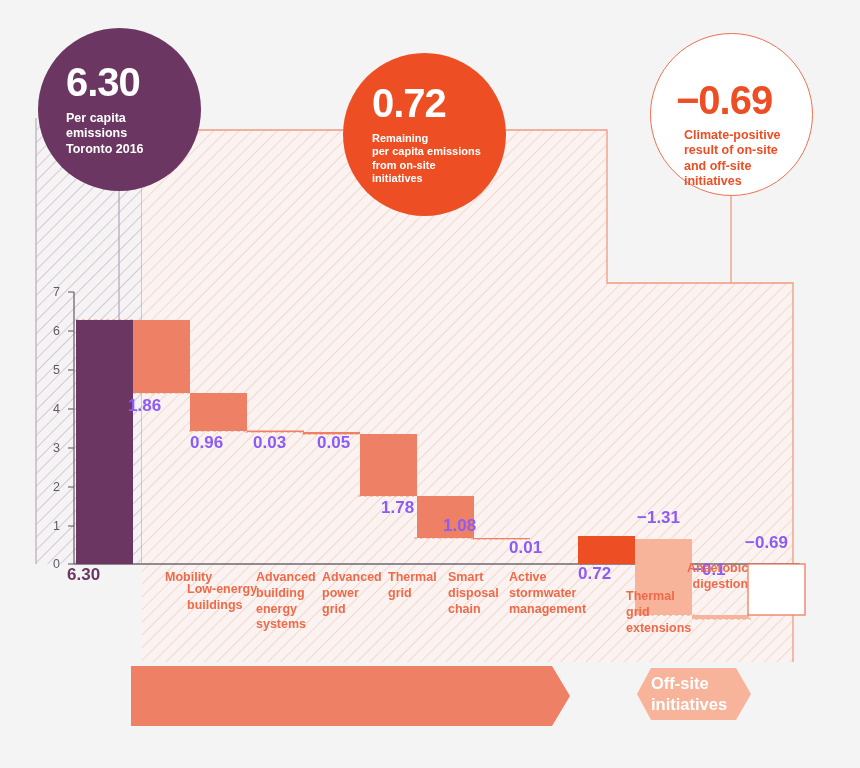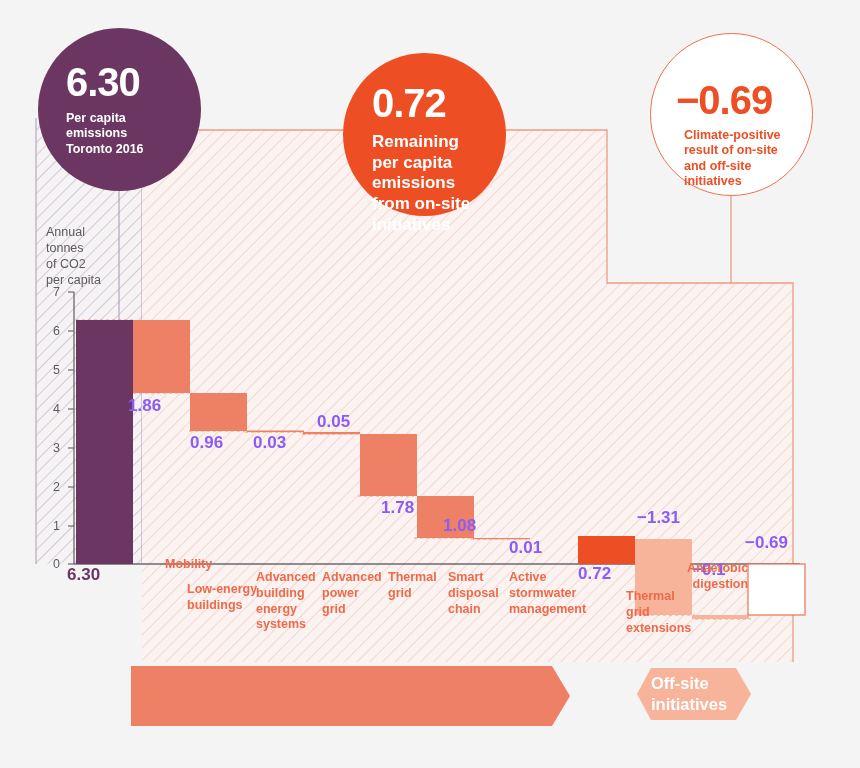--- a/index.html
+++ b/index.html
@@ -24,21 +24,21 @@
   #bubble-toronto{
     left:38px;top:28px;width:163px;height:163px;background:#6B3762;
   }
   #bubble-toronto .big{color:#ffffff;font-size:40px;margin:34px 0 0 28px;}
   #bubble-toronto .sub{color:#ffffff;font-size:12.5px;margin:9px 0 0 28px;}
 
   #bubble-remaining{
     left:343px;top:53px;width:163px;height:163px;background:#EE4E24;
   }
   #bubble-remaining .big{color:#ffffff;font-size:40px;margin:30px 0 0 29px;}
-  #bubble-remaining .sub{color:#ffffff;font-size:17px;margin:9px 0 0 29px;}
+  #bubble-remaining .sub{color:#ffffff;font-size:11px;margin:9px 0 0 29px;}
 
   #bubble-result{
     left:650px;top:33px;width:163px;height:163px;background:#ffffff;
     border:1.4px solid #EE7150;
   }
   #bubble-result .big{color:#EE4E24;font-size:40px;margin:46px 0 0 25px;}
   #bubble-result .sub{color:#EE4E24;font-size:12.5px;margin:8px 0 0 33px;}
 
   
   .axis-caption{
@@ -192,48 +192,44 @@
   </div>
 
   <div class="bubble" id="bubble-result">
     <div class="big">−0.69</div>
     <div class="sub" style="white-space:pre-line">Climate-positive
 result of on-site
 and off-site
 initiatives</div>
   </div>
 
-  <div class="axis-caption" style="white-space:pre-line">Annual
-tonnes
-of CO2
-per capita</div>
 
   <div class="tick-label" style="left:46px;top:285px;">7</div>
   <div class="tick-label" style="left:46px;top:324px;">6</div>
   <div class="tick-label" style="left:46px;top:363px;">5</div>
   <div class="tick-label" style="left:46px;top:402px;">4</div>
   <div class="tick-label" style="left:46px;top:441px;">3</div>
   <div class="tick-label" style="left:46px;top:480px;">2</div>
   <div class="tick-label" style="left:46px;top:519px;">1</div>
   <div class="tick-label" style="left:46px;top:557px;">0</div>
 
   <div class="val purple" style="left:67px;top:565px;">6.30</div>
   <div class="val" style="left:128px;top:396px;">1.86</div>
   <div class="val" style="left:190px;top:433px;">0.96</div>
   <div class="val" style="left:253px;top:433px;">0.03</div>
-  <div class="val" style="left:317px;top:412px;">0.05</div>
+  <div class="val" style="left:317px;top:433px;">0.05</div>
   <div class="val" style="left:381px;top:498px;">1.78</div>
   <div class="val" style="left:443px;top:516px;">1.08</div>
   <div class="val" style="left:509px;top:538px;">0.01</div>
   <div class="val" style="left:578px;top:564px;">0.72</div>
   <div class="val" style="left:637px;top:508px;">−1.31</div>
   <div class="val" style="left:692px;top:560px;">−0.1</div>
   <div class="val" style="left:745px;top:533px;">−0.69</div>
 
-  <div class="cat" style="left:126px;top:557px;white-space:pre-line;padding-left:39px;">Mobility</div>
+  <div class="cat" style="left:126px;top:570px;white-space:pre-line;padding-left:39px;">Mobility</div>
   <div class="cat" style="left:187px;top:582px;white-space:pre-line;">Low-energy
 buildings</div>
   <div class="cat" style="left:256px;top:570px;white-space:pre-line;">Advanced
 building
 energy
 systems</div>
   <div class="cat" style="left:322px;top:570px;white-space:pre-line;">Advanced
 power
 grid</div>
   <div class="cat" style="left:388px;top:570px;white-space:pre-line;">Thermal

